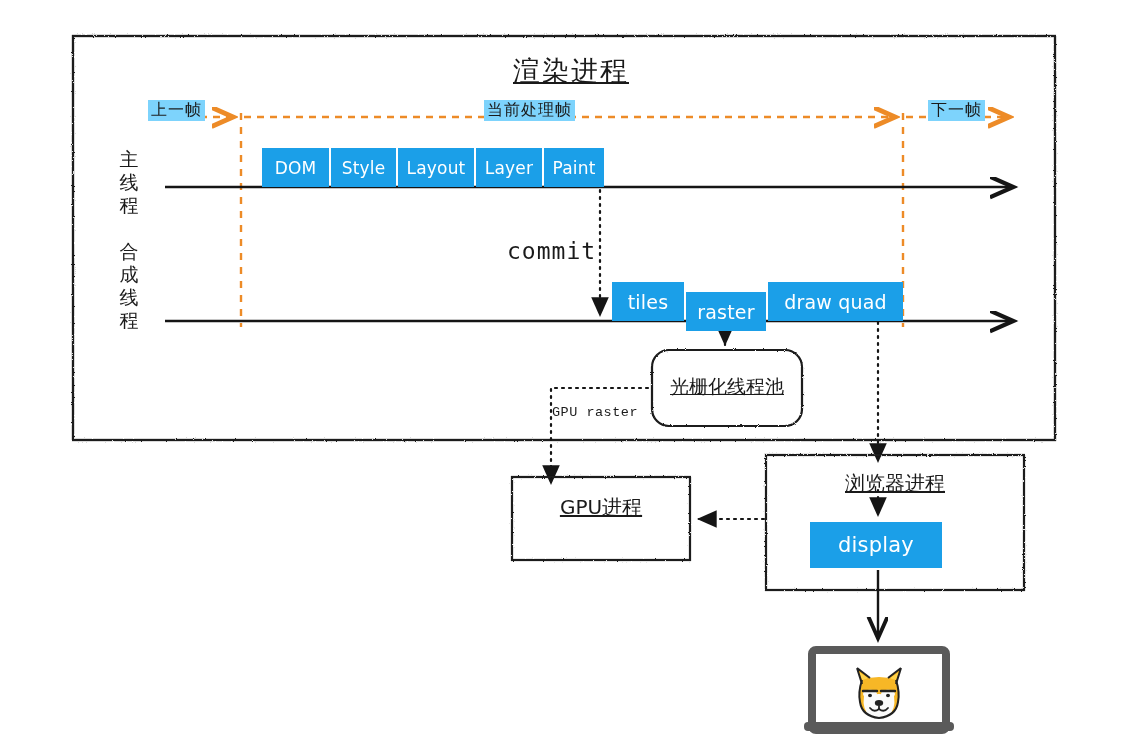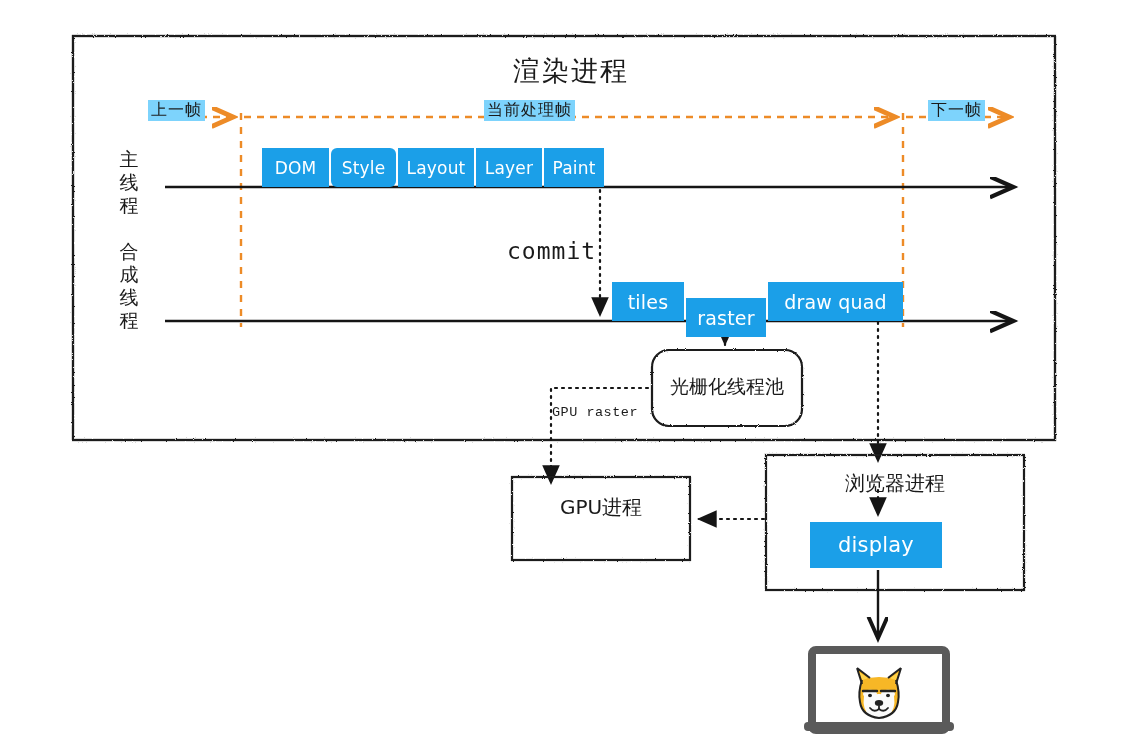--- a/index.html
+++ b/index.html
@@ -23,21 +23,21 @@
   }
   .bluebox.big{font-size:19px;}
 
   
   .lbl{
     position:absolute;
     color:#1a1a1a;
     font-family:Liberation Mono, monospace;
     white-space:nowrap;
   }
-  .lbl.cn{font-family:"DejaVu Sans","Liberation Sans",sans-serif;}
+  .lbl.cn{font-family:"DejaVu Sans","Liberation Sans",sans-serif;text-decoration:underline;}
 
   #diagram-title{
     font-size:27px;
     left:0;width:1142px;text-align:center;top:53px;
     letter-spacing:2px;
   }
 
   .vert-label{
     position:absolute;
     width:26px;
@@ -176,27 +176,27 @@
   </div>
 
   <div class="vert-label" style="left:116px;top:240px;">
     <span>合</span>
     <span>成</span>
     <span>线</span>
     <span>程</span>
   </div>
 
   <div class="bluebox" style="left:262px;top:148px;width:67px;height:39px;">DOM</div>
-  <div class="bluebox" style="left:331px;top:148px;width:65px;height:39px;border-radius:6px;">Style</div>
+  <div class="bluebox" style="left:331px;top:148px;width:65px;height:39px;">Style</div>
   <div class="bluebox" style="left:398px;top:148px;width:76px;height:39px;">Layout</div>
   <div class="bluebox" style="left:476px;top:148px;width:66px;height:39px;">Layer</div>
   <div class="bluebox" style="left:544px;top:148px;width:60px;height:39px;">Paint</div>
 
   <div class="bluebox big" style="left:612px;top:282px;width:72px;height:39px;">tiles</div>
-  <div class="bluebox big" style="left:686px;top:298px;width:80px;height:39px;">raster</div>
+  <div class="bluebox big" style="left:686px;top:292px;width:80px;height:39px;">raster</div>
   <div class="bluebox big" style="left:768px;top:282px;width:135px;height:39px;">draw quad</div>
 
   <div class="lbl" id="commit-label">commit</div>
 
   <div class="lbl" id="gpu-raster-label">GPU raster</div>
 
   <div class="lbl cn" id="raster-pool-label">光栅化线程池</div>
 
   <div class="lbl cn" id="browser-process-label">浏览器进程</div>
 

